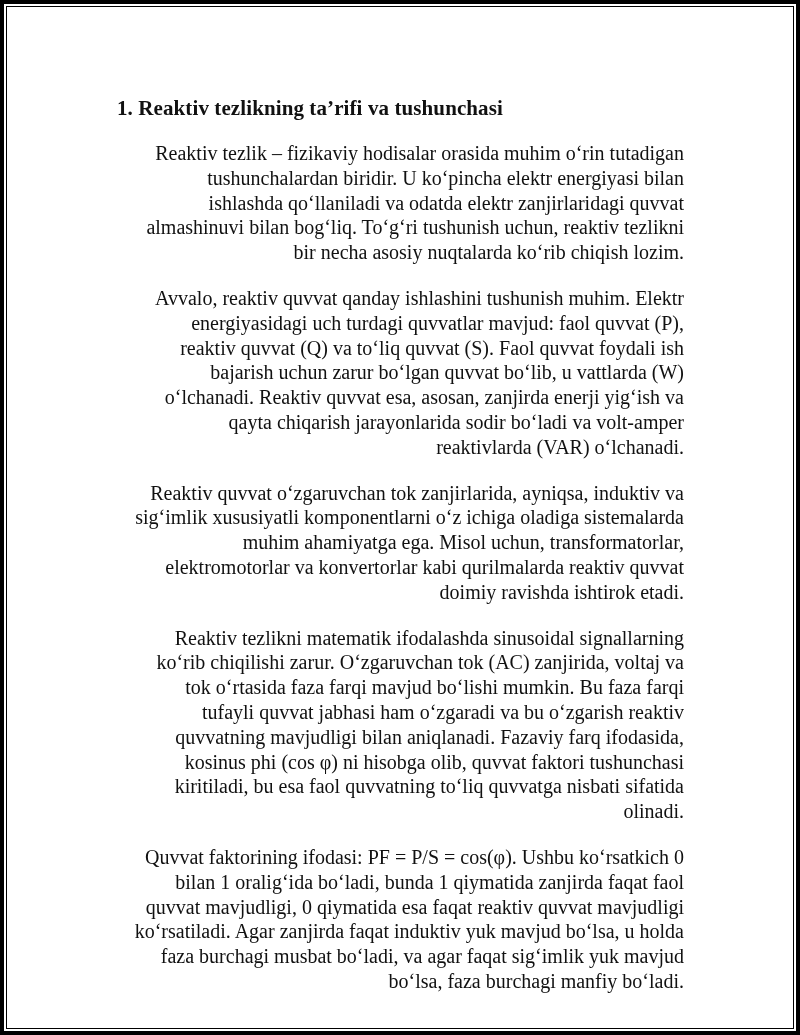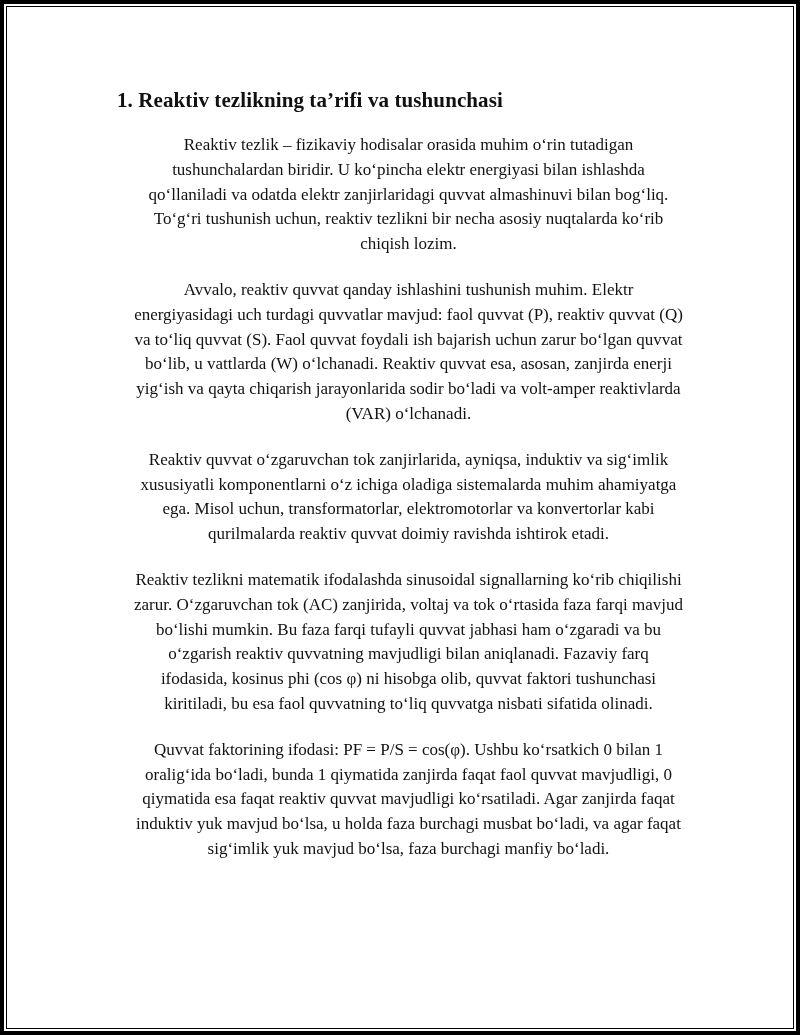--- a/index.html
+++ b/index.html
@@ -20,38 +20,38 @@
     position: absolute;
     inset: 0;
     border: 4px solid #000000;
     box-shadow: inset 0 0 0 2px #ffffff, inset 0 0 0 3px #000000;
     pointer-events: none;
     box-sizing: border-box;
     z-index: 5;
   }
   .content {
     position: absolute;
-    top: 4px;
+    top: 12px;
     left: 117px;
     width: 567px;
     padding-top: 84px;
     box-sizing: content-box;
   }
   .doc-title {
     font-size: 21px;
     line-height: 25px;
     font-weight: bold;
     margin: 0 0 20px 0;
     letter-spacing: 0.1px;
   }
   .doc-paragraph {
-    font-size: 17px;
+    font-size: 20px;
     line-height: 24.8px;
     margin: 0 0 21px 16px;
-    text-align: center;
+    text-align: right;
   }
 </style>
 </head>
 <body>
 
 <div class="page-frame"></div>
 
 <div class="content">
   <h1 class="doc-title">1. Reaktiv tezlikning ta’rifi va tushunchasi</h1>
 

